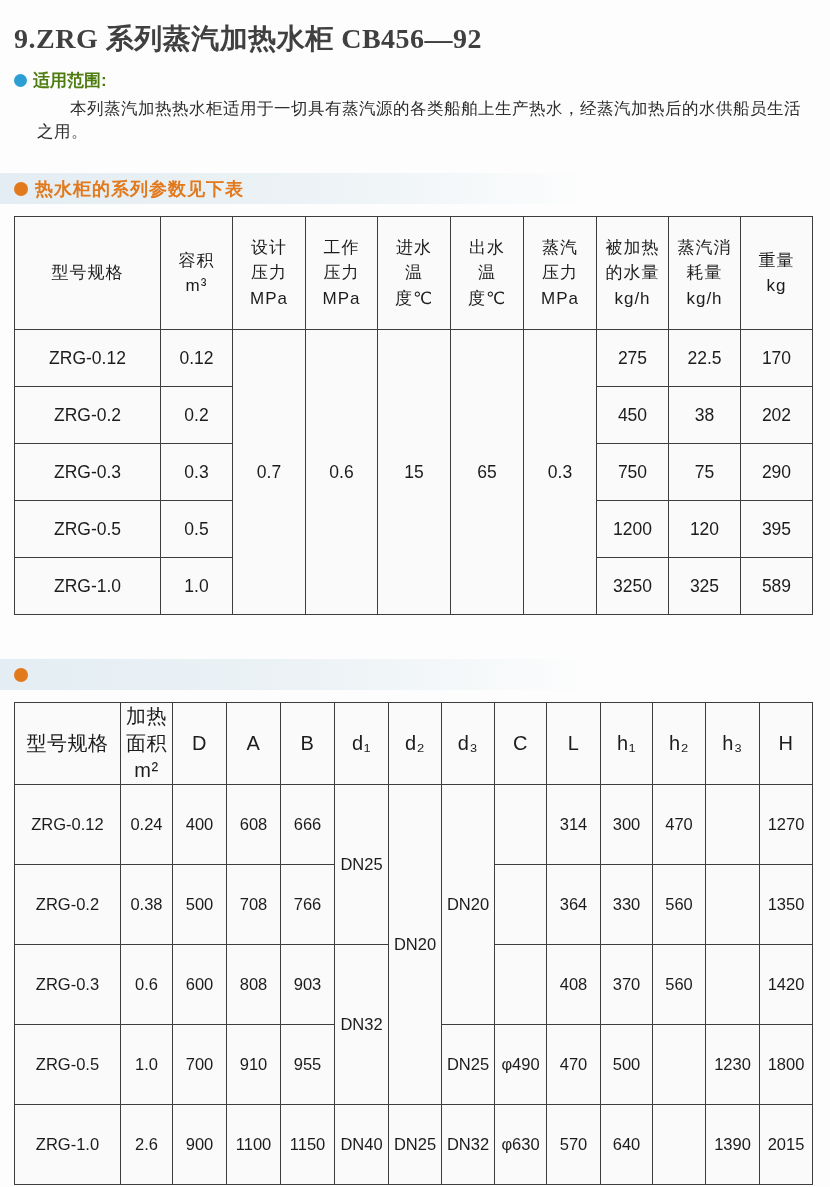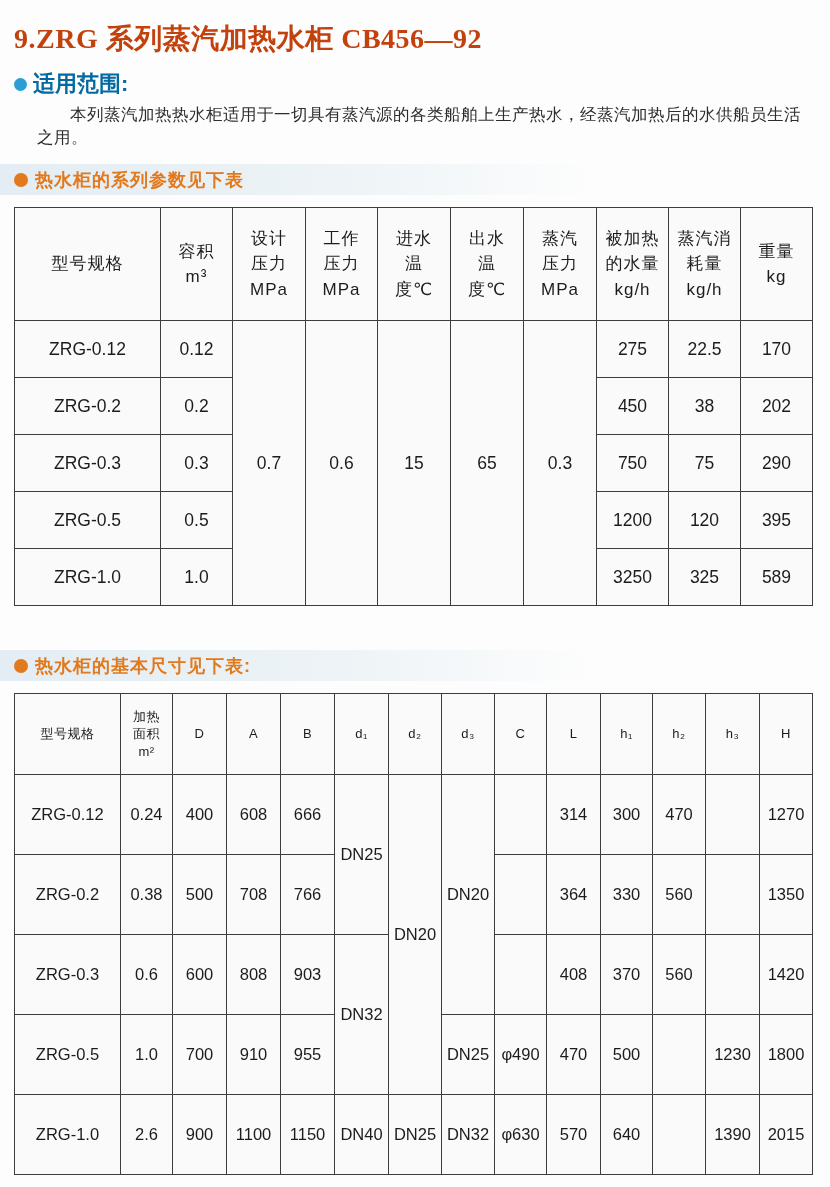--- a/index.html
+++ b/index.html
@@ -7,68 +7,67 @@
     width:830px;height:1187px;
     background:#fdfdfd;
     font-family:"Liberation Sans","DejaVu Sans",sans-serif;
     color:#1c1c1c;
     overflow:hidden;
   }
   .page-title{
     font-family:"Liberation Serif","DejaVu Serif",serif;
     font-weight:bold;
     font-size:28px;
-    color:#c2410c;
+    color:#404040;
     margin:20px 0 0 14px;
     letter-spacing:0.5px;
   }
   .scope-row{
     display:flex;align-items:center;gap:6px;
     margin:11px 0 0 14px;
-    color:#0369a1;font-weight:bold;font-size:22px;
+    color:#4d7c0f;font-weight:bold;font-size:17px;
   }
   .bullet{display:inline-block;border-radius:50%;flex:0 0 auto;}
   .bullet-cyan{width:13px;height:13px;background:#2b9fd3;}
   .bullet-orange{width:14px;height:14px;background:#e2791c;}
   .scope-paragraph{
     margin:5px 16px 0 37px;
     font-size:16.5px;
     line-height:1.4;
     color:#2d2d2d;
     text-indent:2em;
     letter-spacing:0.5px;
-    font-family:Liberation Mono, monospace;
   }
   .banner{
     height:31px;
     display:flex;align-items:center;gap:7px;
     padding-left:14px;
     font-size:18px;font-weight:bold;color:#e2791c;
     letter-spacing:1px;
     background:linear-gradient(to right,#e3edf3 0%,#edf3f6 40%,rgba(255,255,255,0) 72%);
   }
-  .banner-params{margin-top:14px;}
+  .banner-params{margin-top:30px;}
   .banner-dims{margin-top:44px;}
   table{
     border-collapse:collapse;
     table-layout:fixed;
     margin:12px 0 0 14px;
     background:#fafafa;
   }
   th,td{
     border:1px solid #3d3d3d;
     text-align:center;
     vertical-align:middle;
     font-weight:normal;
     padding:0;
     overflow:hidden;
   }
   .t1 th{height:112px;font-size:17px;line-height:1.5;white-space:pre-line;letter-spacing:1px;}
   .t1 td{height:56px;font-size:17.5px;}
-  .t2 th{height:80px;font-size:13px;line-height:1.35;white-space:pre-line;letter-spacing:0.5px;}
+  .t2 th{height:80px;font-size:20px;line-height:1.35;white-space:pre-line;letter-spacing:0.5px;}
   .t2 td{height:79px;font-size:16.5px;}
 </style>
 </head>
 <body>
 
 <div class="page">
 
   <h1 class="page-title">9.ZRG 系列蒸汽加热水柜 CB456—92</h1>
 
   <div class="scope-row">
@@ -163,21 +162,20 @@
       <td>1.0</td>
       <td>3250</td>
       <td>325</td>
       <td>589</td>
     </tr>
   </tbody>
     </table>
 
   <div class="banner banner-dims">
     <span class="bullet bullet-orange"></span>
-    <span>热水柜的基本尺寸见下表:</span>
   </div>
 
   <table class="t2">
     <colgroup>
       <col style="width:106px">
         <col style="width:52px">
         <col style="width:54px">
         <col style="width:54px">
         <col style="width:54px">
       <col style="width:54px">

